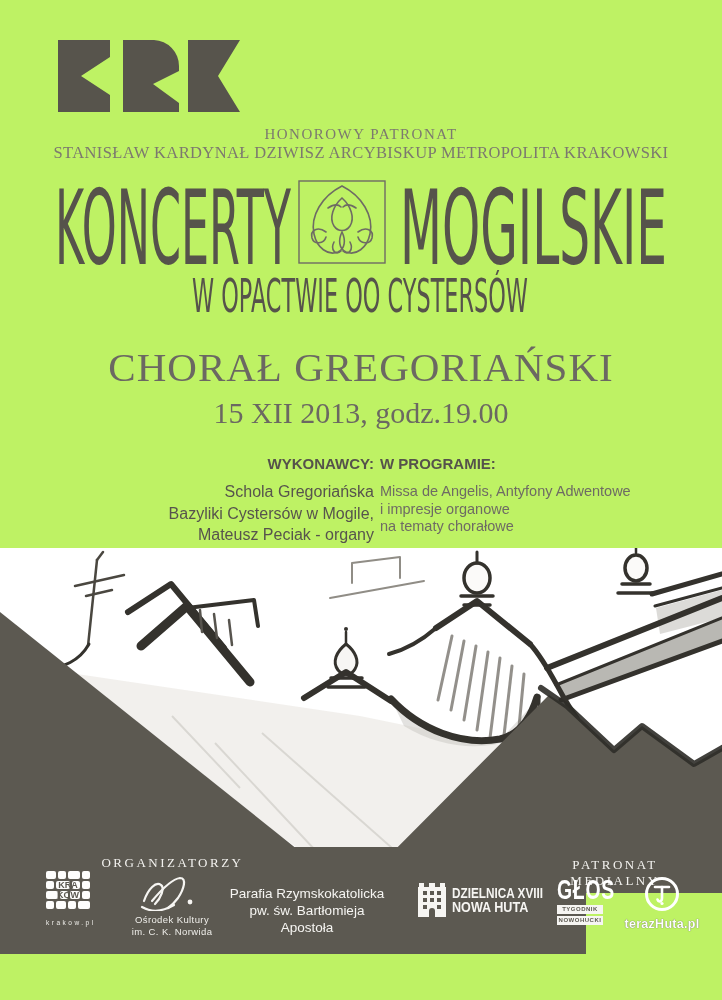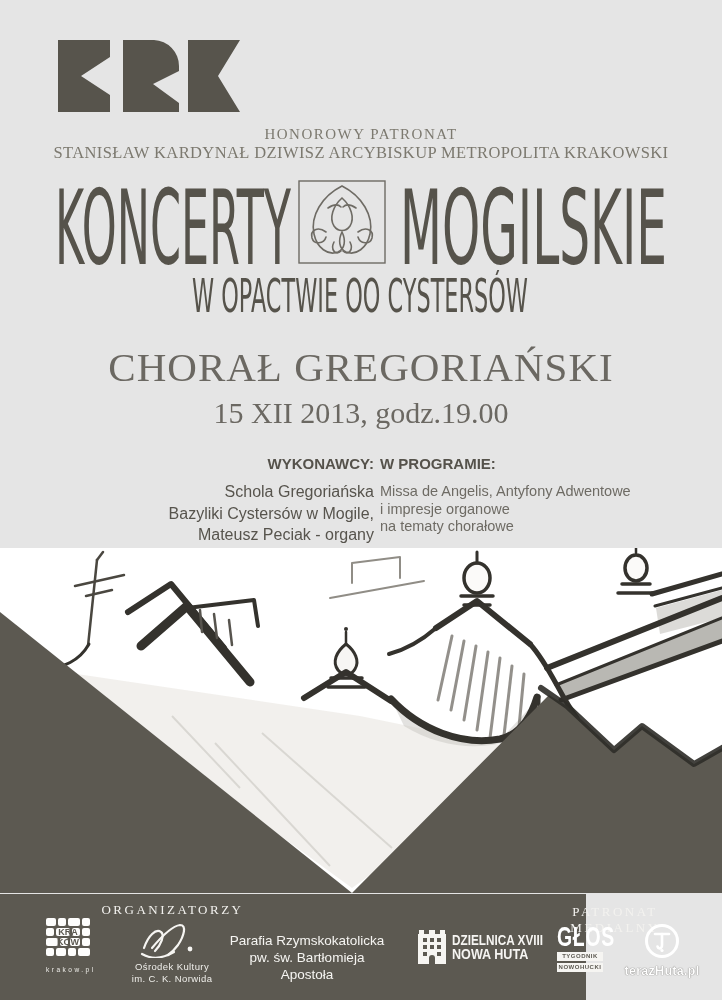--- a/index.html
+++ b/index.html
@@ -1,37 +1,37 @@
 <!DOCTYPE html>
 <html><head>
 <meta charset="utf-8">
 <style>
   html,body{margin:0;padding:0;background:#9a9a9a;}
   .poster{
-    position:relative;width:722px;height:1000px;background:#e5e5e5;overflow:hidden;
+    position:relative;width:722px;height:1000px;background:#bef264;overflow:hidden;
     font-family:"Liberation Sans",sans-serif;margin:0 auto;
   }
   .abs{position:absolute;}
   .center{text-align:center;width:100%;}
   
   .patron1{font-family:"Liberation Serif",serif;font-size:15px;letter-spacing:1.5px;color:#7c796f;}
   .patron2{font-family:"Liberation Serif",serif;font-size:16.5px;letter-spacing:.4px;color:#7c796f;}
   .event-title{font-family:"Liberation Serif",serif;font-size:41px;letter-spacing:1px;color:#6b6862;}
   .event-date{font-family:"Liberation Serif",serif;font-size:30px;color:#6b6862;}
   
   .col-heading{font-size:15px;font-weight:700;color:#55524b;}
   .left-col{left:16px;width:358px;text-align:right;top:455px;}
   .left-col .lines{margin-top:9px;font-size:16px;line-height:21.5px;color:#57544d;}
   .admission{left:0;width:358px;text-align:right;top:551px;font-size:17px;color:#57544d;}
   .right-col{left:380px;top:455px;width:320px;}
   .right-col .lines{margin-top:11px;font-size:14.5px;line-height:17.5px;color:#6e6b64;}
   .venue{left:380px;top:549px;width:320px;}
   .venue .lines{margin-top:7px;font-size:14.5px;line-height:20px;color:#6e6b64;}
   
-  .footer{left:0;top:894px;width:586px;height:107px;background:#5c5951;color:#f3f2ef;text-decoration:underline;}
+  .footer{left:0;top:847px;width:586px;height:107px;background:#5c5951;color:#f3f2ef;text-decoration:underline;}
   .f-label{font-family:"Liberation Serif",serif;font-size:13px;letter-spacing:2.5px;color:#f3f2ef;}
   .krk-url{font-size:6.5px;letter-spacing:2.5px;color:#efeeea;margin-top:2px;text-align:center;}
   .norwid-label{font-size:9.5px;line-height:11.5px;color:#efeeea;letter-spacing:.4px;text-align:center;}
   .parafia{font-size:13.5px;line-height:17px;text-align:center;color:#f6f5f2;}
   .dz-text{font-weight:700;line-height:13.5px;color:#f6f5f2;transform:scaleX(.84);transform-origin:left center;white-space:nowrap;}
   .dz-l1{font-size:14px;}
   .dz-l2{font-size:15px;}
   .glos-title{font-weight:700;font-size:27px;line-height:26px;color:#ffffff;transform:scaleX(.72);transform-origin:left center;letter-spacing:1px;}
   .glos-chip{width:46px;height:9px;background:#f6f5f2;color:#5c5951;font-size:6px;font-weight:700;line-height:9px;text-align:center;margin-top:2px;letter-spacing:.5px;}
   .teraz-label{font-size:12.5px;font-weight:700;color:#ffffff;letter-spacing:.3px;text-shadow:0 0 1px #3c3a34;}

